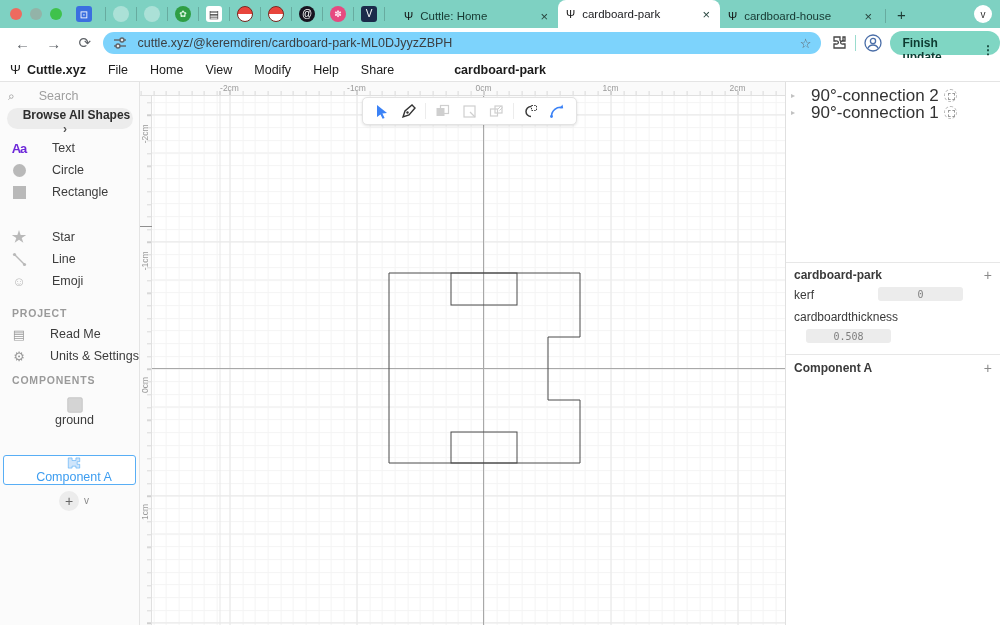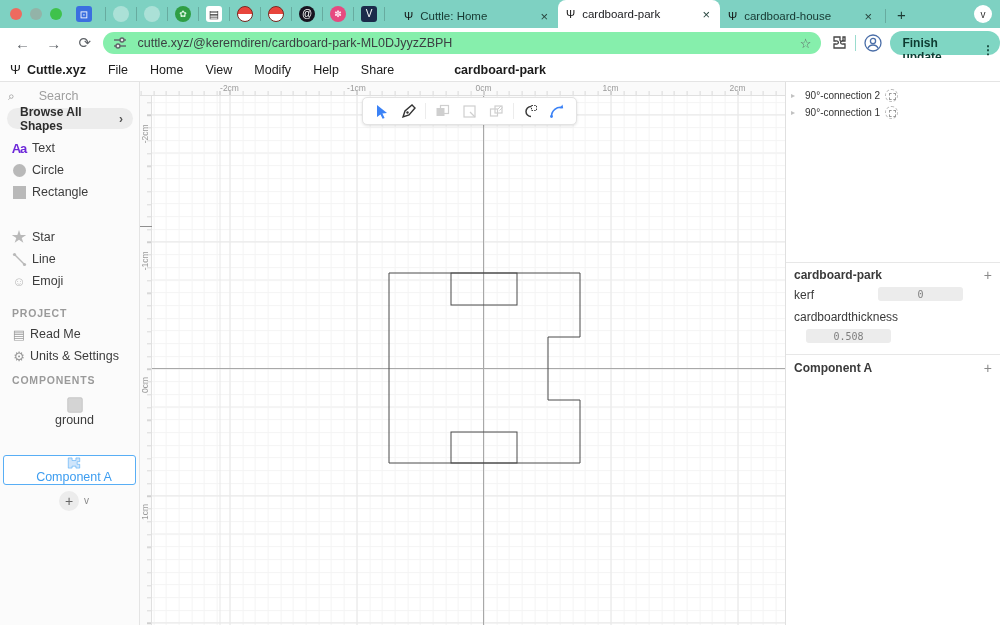--- a/index.html
+++ b/index.html
@@ -34,21 +34,21 @@
   .tab.active { background:#fff; height:28px; color:#202124; }
   .tab-sep { width:1px; height:14px; background:rgba(0,0,0,.18); margin:0 3px 5px 3px; }
   .newtab { font-size:15px; color:#1d3b34; margin:0 0 5px 8px; }
   .tabchev { position:absolute; right:8px; top:5px; width:18px; height:18px; border-radius:50%;
     background:#fff; color:#333; font-size:10px; display:flex; align-items:center; justify-content:center; }
 
   #toolbar-row { position:absolute; left:0; top:28px; width:1000px; height:30px; background:#fff;
     display:flex; align-items:center; }
   .navic { font-size:15px; color:#5f6368; margin-left:14px; width:18px; text-align:center; }
   #urlpill { display:flex; align-items:center; margin-left:10px; width:752px; height:22px;
-    background:#86efac; border-radius:11px; padding:0 10px; }
+    background:#7dd3fc; border-radius:11px; padding:0 10px; }
   #urlpill .tune { margin-right:10px; }
   #urltext { font-size:12.5px; color:#3c4043; flex:1; white-space:nowrap; overflow:hidden; }
   #urlpill .star { font-size:13px; color:#5f6368; }
   .chrome-right { display:flex; align-items:center; margin-left:10px; }
   .ext-sep { width:1px; height:16px; background:#9adcce; margin:0 8px; }
   #finish-btn { height:24px; background:#7fd6c3; color:#0d3b31; border-radius:13px;
     display:flex; align-items:center; font-size:12px; font-weight:bold; padding:13px 6px 0 12px; margin-left:8px; }
   #finish-btn .dots { font-size:12px; margin-left:6px; }
 
   
@@ -60,26 +60,26 @@
 
   
   #sidebar { position:absolute; left:0; top:82px; width:140px; height:543px; background:#fbfbfb;
     border-right:1px solid #e4e4e4; font-size:12.5px; color:#3c3c3c; }
   #search-row { position:absolute; left:0; top:4px; width:140px; height:20px; display:flex; align-items:center; }
   #search-row .mag { margin-left:8px; color:#9a9a9a; font-size:12px; }
   #search-input { border:none; outline:none; background:transparent; width:90px; margin-left:24px;
     font-size:12.5px; color:#333; font-family:"Liberation Sans",sans-serif; }
   #search-input::placeholder { color:#9f9f9f; }
   #browse-btn { position:absolute; left:7px; top:26px; width:126px; height:21px; background:#ececec;
-    border-radius:12px; display:flex; align-items:center; font-weight:bold; font-size:12px; color:#2d2d2d; }
+    border-radius:12px; display:flex; align-items:center; font-weight:bold; font-size:12px; color:#2d2d2d;flex-direction:column; }
   #browse-btn span.lbl { margin-left:13px; flex:1; }
   #browse-btn .chev { margin-right:10px; color:#555; }
   .shape-row { position:absolute; left:0; width:140px; height:22px; display:flex; align-items:center; }
   .shape-ic { width:26px; display:flex; justify-content:center; margin-left:6px; color:#b9b9b9; }
-  .shape-lbl { margin-left:0; }
+  .shape-lbl { margin-left:20px; }
   .sq { width:13px; height:13px; background:#b9b9b9; }
   .ci { width:13px; height:13px; background:#b9b9b9; border-radius:50%; }
   .pent { width:14px; height:13px; background:#b9b9b9; clip-path:polygon(50% 0,100% 38%,81% 100%,19% 100%,0 38%); }
   .star5 { width:15px; height:14px; background:#b9b9b9;
     clip-path:polygon(50% 0,61% 35%,98% 35%,68% 57%,79% 91%,50% 70%,21% 91%,32% 57%,2% 35%,39% 35%); }
   .aa { font-size:13px; font-weight:bold; color:#6d28d9; letter-spacing:-1px; }
   .smiley { font-size:13px; color:#b9b9b9; }
   .sec-hd { position:absolute; left:12px; font-size:10.5px; letter-spacing:.8px; color:#9a9a9a; font-weight:bold; }
   .proj-row { position:absolute; left:0; width:140px; height:22px; display:flex; align-items:center; }
   .proj-ic { width:22px; display:flex; justify-content:center; margin-left:8px; color:#9a9a9a; font-size:13px; }
@@ -125,21 +125,21 @@
     border:1px solid #e3e3e3; border-radius:5px; box-shadow:0 1px 3px rgba(0,0,0,.12);
     display:flex; align-items:center; justify-content:space-around; padding:0 6px; }
   .ct-sep { width:1px; height:16px; background:#ececec; }
   .ct-ic { width:20px; height:20px; display:flex; align-items:center; justify-content:center; }
 
   
   #rightpanel { position:absolute; left:785px; top:82px; width:215px; height:543px; background:#fff;
     border-left:1px solid #e0e0e0; font-size:12px; color:#333; }
   .outl-row { position:absolute; left:0; width:215px; height:17px; display:flex; align-items:center; }
   .outl-tri { margin-left:5px; color:#c0c0c0; font-size:8px; }
-  .outl-lbl { margin-left:10px; font-size:10px; }
+  .outl-lbl { margin-left:16px; font-size:17px; }
   .outl-badge { margin-left:5px; width:13px; height:13px; border:1px dashed #b5b5b5; border-radius:50%;
     position:relative; }
   .outl-badge::after { content:""; position:absolute; left:3px; top:3px; width:5px; height:5px;
     border:1px dashed #9a9a9a; }
   #rp-div1 { position:absolute; left:0; top:180px; width:215px; height:1px; background:#e7e7e7; }
   .rp-sec { position:absolute; left:0; width:215px; height:20px; display:flex; align-items:center; }
   .rp-sec .t { margin-left:8px; font-weight:bold; font-size:12px; color:#3a3a3a; flex:1; }
   .rp-sec .plus { margin-right:9px; color:#8a8a8a; font-size:14px; }
   .param-lbl { position:absolute; left:8px; font-size:12px; color:#3a3a3a; }
   .pill { position:absolute; height:14px; background:#ececec; border-radius:3px;

